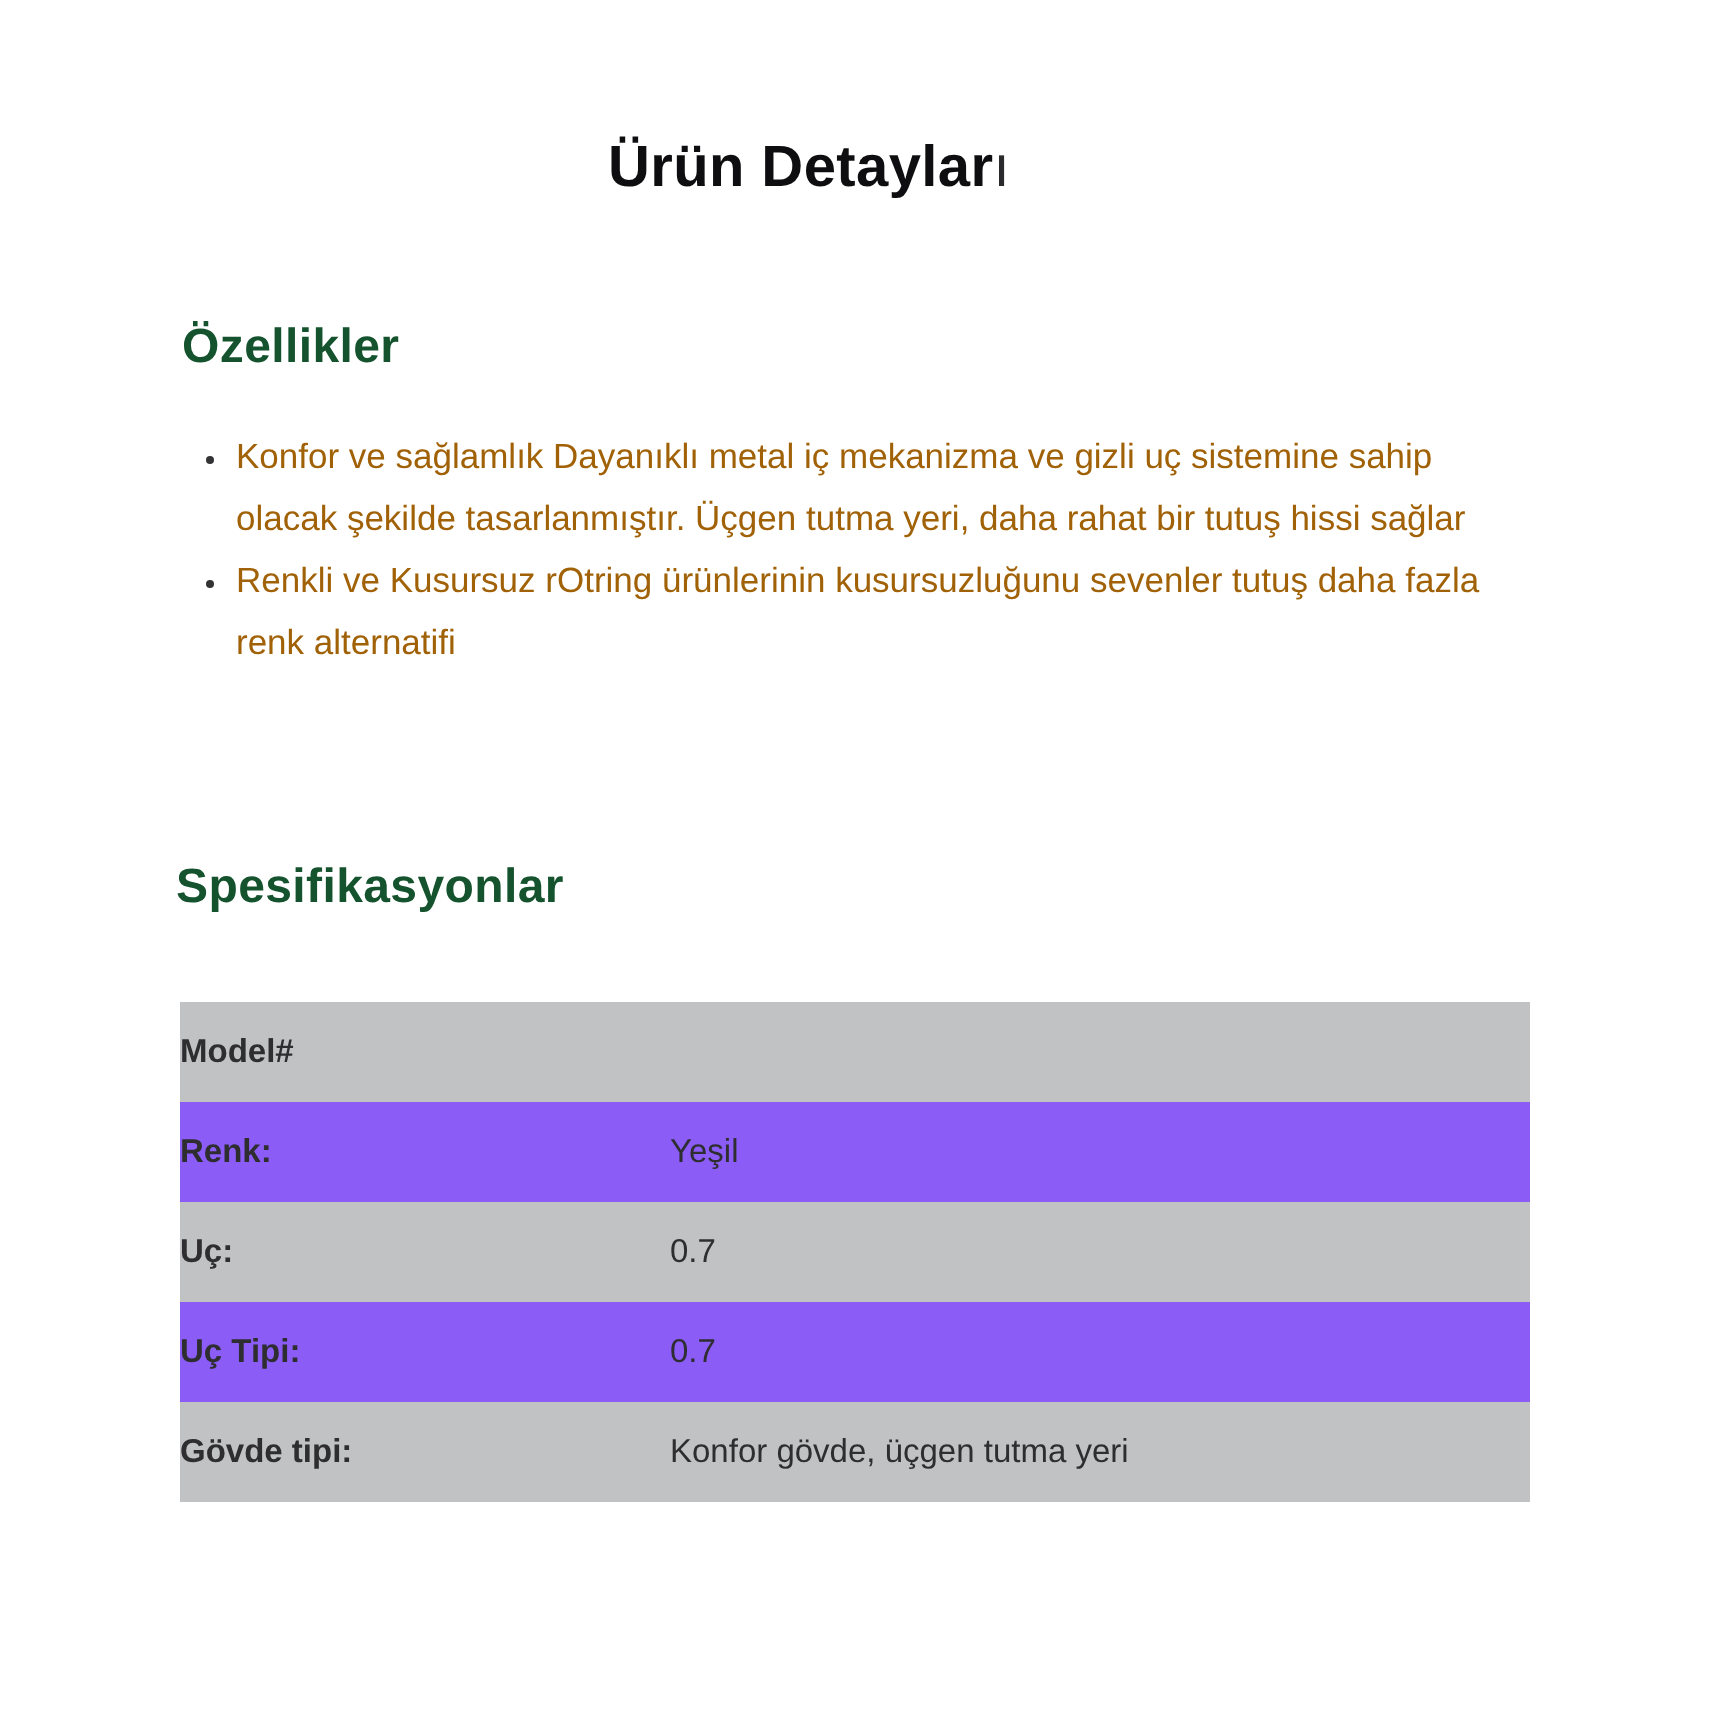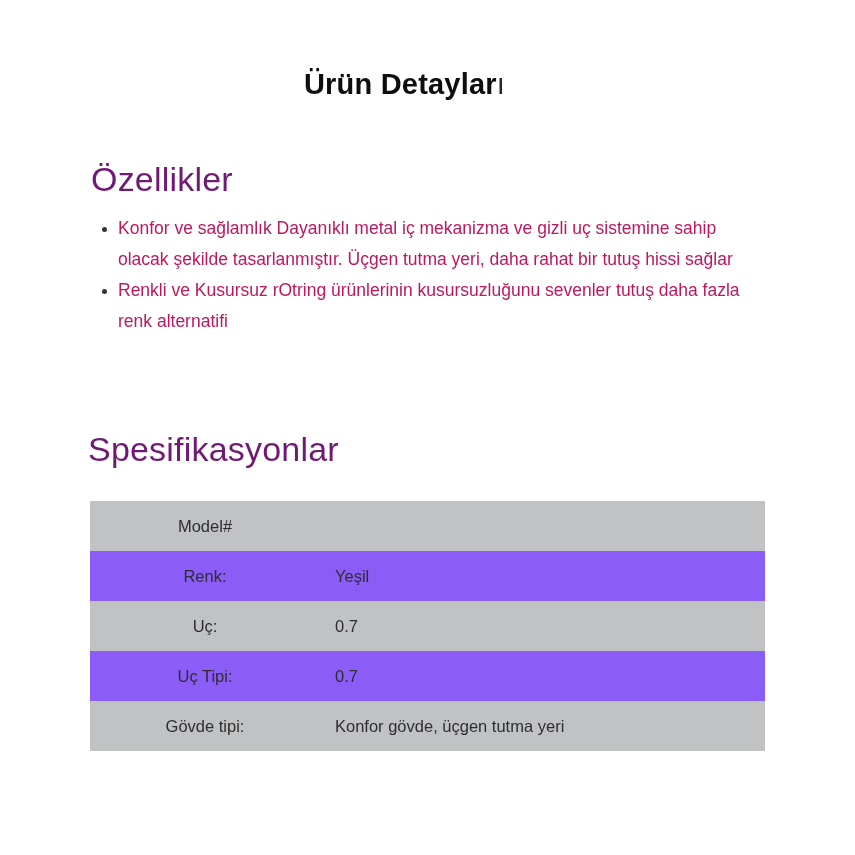--- a/index.html
+++ b/index.html
@@ -28,42 +28,42 @@
     letter-spacing: 0.2px;
     margin: 0;
   }
   .title .title-tail {
     font-weight: 400;
     color: #2a2a2c;
   }
   .section-heading {
     position: absolute;
     margin: 0;
-    font-size: 34px;
-    font-weight: 400;
-    color: #701a75;
+    font-size: 24px;
+    font-weight: 700;
+    color: #14532d;
     letter-spacing: 0.2px;
   }
   .features-heading {
     top: 160px;
     left: 91px;
   }
   .features-list {
     position: absolute;
     top: 213px;
     left: 99px;
     width: 652px;
     margin: 0;
     padding: 0 0 0 19px;
     list-style: disc outside;
   }
   .features-list li {
     font-size: 17.5px;
     line-height: 31px;
-    color: #be185d;
+    color: #a16207;
     margin: 0;
   }
   .features-list li::marker {
     color: #333335;
     font-size: 15px;
   }
   .specs-heading {
     top: 430px;
     left: 88px;
   }
@@ -77,24 +77,25 @@
     display: flex;
     align-items: center;
     height: 50px;
     background: #8b5cf6;
   }
   .spec-row.gray {
     background: #c1c2c4;
   }
   .spec-label {
     width: 230px;
-    text-align: center;
+    text-align: left;
     font-size: 16.5px;
     color: #2e2e30;
     flex: 0 0 auto;
+    font-weight: bold;
   }
   .spec-value {
     margin-left: 15px;
     font-size: 16.5px;
     color: #2e2e30;
     flex: 1 1 auto;
   }
 </style>
 </head>
 <body>

